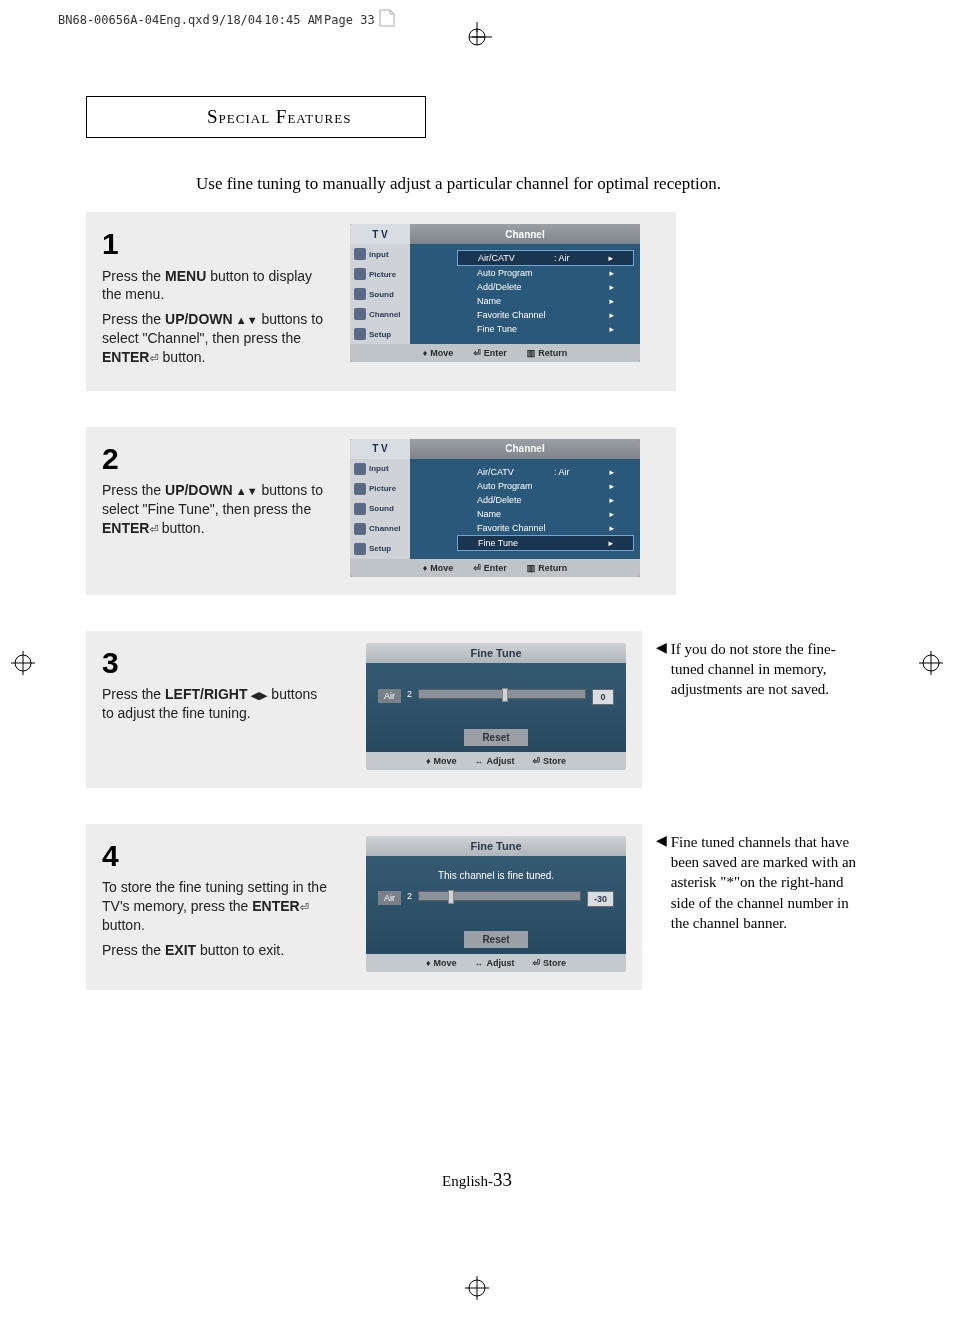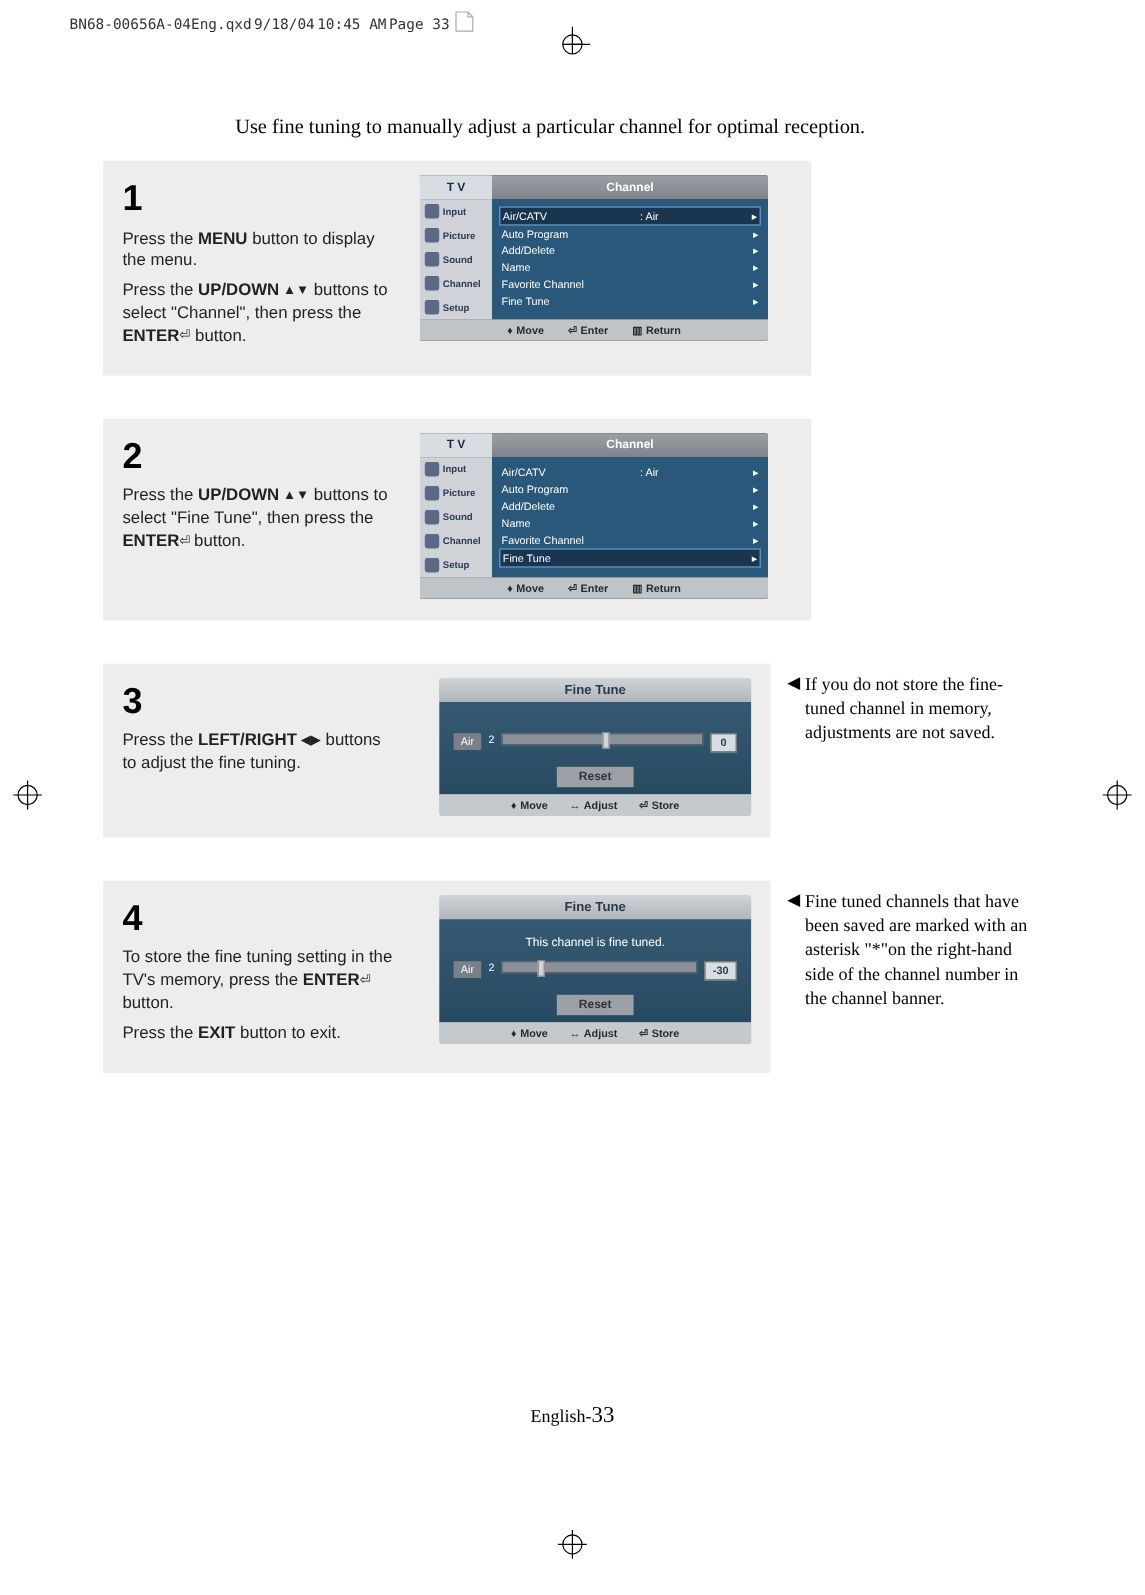--- a/index.html
+++ b/index.html
@@ -121,21 +121,21 @@
     font-size: 10px;
     font-weight: bold;
   }
   .osd-header .tv-label { width: 60px; text-align: center; color: #1a2a4a; background: #d8dde1; height: 100%; display:flex; align-items:center; justify-content:center; }
   .osd-header .title-label { flex: 1; text-align: center; }
   .osd-body { display: flex; border-radius: 17px; }
   .osd-sidebar { width: 60px; background: #cfd3d7; display: flex; flex-direction: column; font-family: Arial; font-size: 8px; color: #2a3a55; font-weight: bold; }
   .osd-sidebar .item { padding: 4px 4px; display: flex; align-items: center; gap: 3px; }
   .osd-sidebar .item .ic { width: 12px; height: 12px; background: #5a6a85; border-radius: 2px; display:inline-block; }
   .osd-main { flex: 1; background: #2a587a; padding: 6px; font-family: Arial; font-size: 9px; color: #fff; }
-  .osd-row { display: flex; justify-content: space-between; padding: 2px 2px; align-items: center; }
+  .osd-row { display: flex; justify-content: space-between; padding: 2px 20px; align-items: center; margin-left: 41px; }
   .osd-row.selected { background: #1a3550; border: 1px solid #6fa5d4; }
   .osd-row .arrow-right { color: #fff; font-size: 9px; }
   .osd-footer { background: #bfc4c8; height: 18px; display: flex; align-items: center; justify-content: center; gap: 20px; font-family: Arial; font-size: 9px; color: #2a2a2a; font-weight: bold; }
   .osd-footer span { display: flex; align-items: center; gap: 3px; }
 
   
   .ft-osd {
     width: 260px;
     background: #c4c9cd;
     border-radius: 3px;
@@ -157,21 +157,21 @@
     padding: 14px 12px 6px;
     text-align: center;
   }
   .ft-msg { color: #fff; font-family: Arial; font-size: 10px; margin-bottom: 10px; }
   .ft-slider-row { display: flex; align-items: flex-start; gap: 6px; margin-bottom: 10px; }
   .ft-slider-row .air-box { background: #7a8088; color:#fff; font-size:9px; padding:2px 6px; font-family:Arial; }
   .ft-slider-row .ch-box { color:#fff; font-size:9px; font-family:Arial; }
   .ft-slider { flex:1; height:10px; background:#8a9198; border:1px solid #5a6068; position:relative; }
   .ft-slider .thumb { position:absolute; top:-2px; width:6px; height:14px; background:#d0d4d8; border:1px solid #888; }
   .ft-slider-row .val-box { background:#d8dde1; color:#2a3a4a; font-size:9px; padding:2px 6px; font-family:Arial; font-weight:bold; min-width:22px; text-align:center; border:1px solid #6a6a6a;}
-  .ft-reset { display:inline-block; background:#9aa0a6; color:#333; font-family:Arial; font-size:10px; font-weight:bold; padding:3px 18px; margin-top:2px; }
+  .ft-reset { display:inline-block; background:#9aa0a6; color:#333; font-family:Arial; font-size:10px; font-weight:bold; padding:3px 18px; margin-top:14px; }
   .ft-footer { background:#c4c9cd; padding:4px; display:flex; justify-content:center; gap:18px; font-family:Arial; font-size:9px; color:#2a2a2a; font-weight:bold; }
   .ft-footer span { display:flex; align-items:center; gap:3px; }
 
   .footer { position:absolute; bottom:138px; width:100%; text-align:center; font-family:Georgia; font-size:15px; }
   .footer .pg { font-size:19px;margin-top:16px; }
 </style>
 </head>
 <body>
 
 <div class="print-header">
@@ -203,20 +203,23 @@
       <line x1="3" y1="15" x2="27" y2="15" stroke="#000"></line>
       <line x1="15" y1="3" x2="15" y2="27" stroke="#000"></line>
     </svg></span>
 <span class="crop-mark crop-bottom"><svg width="30" height="30">
       <circle cx="15" cy="15" r="8" fill="none" stroke="#000"></circle>
       <line x1="3" y1="15" x2="27" y2="15" stroke="#000"></line>
       <line x1="15" y1="3" x2="15" y2="27" stroke="#000"></line>
     </svg></span>
 
 <div class="page">
+  <div class="section-tab">
+    <span>Special Features</span>
+  </div>
 
   <div class="intro">Use fine tuning to manually adjust a particular channel for optimal reception.</div>
 
   <div class="steps-area">
 
     <div class="step-row">
       <div class="step-box">
         <div class="step-left">
           <div class="step-num">1</div>
           <p>

